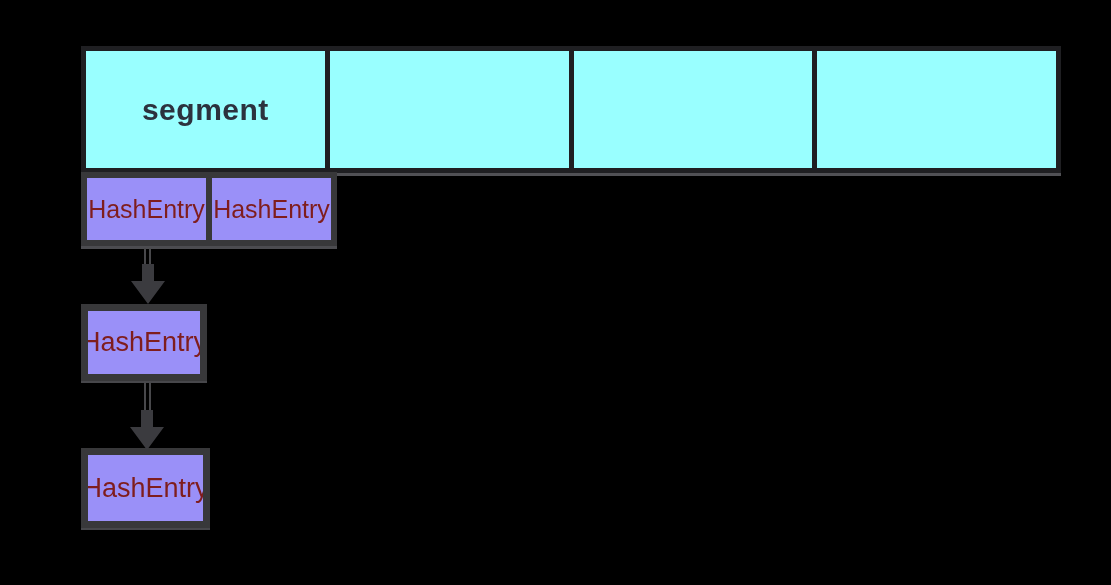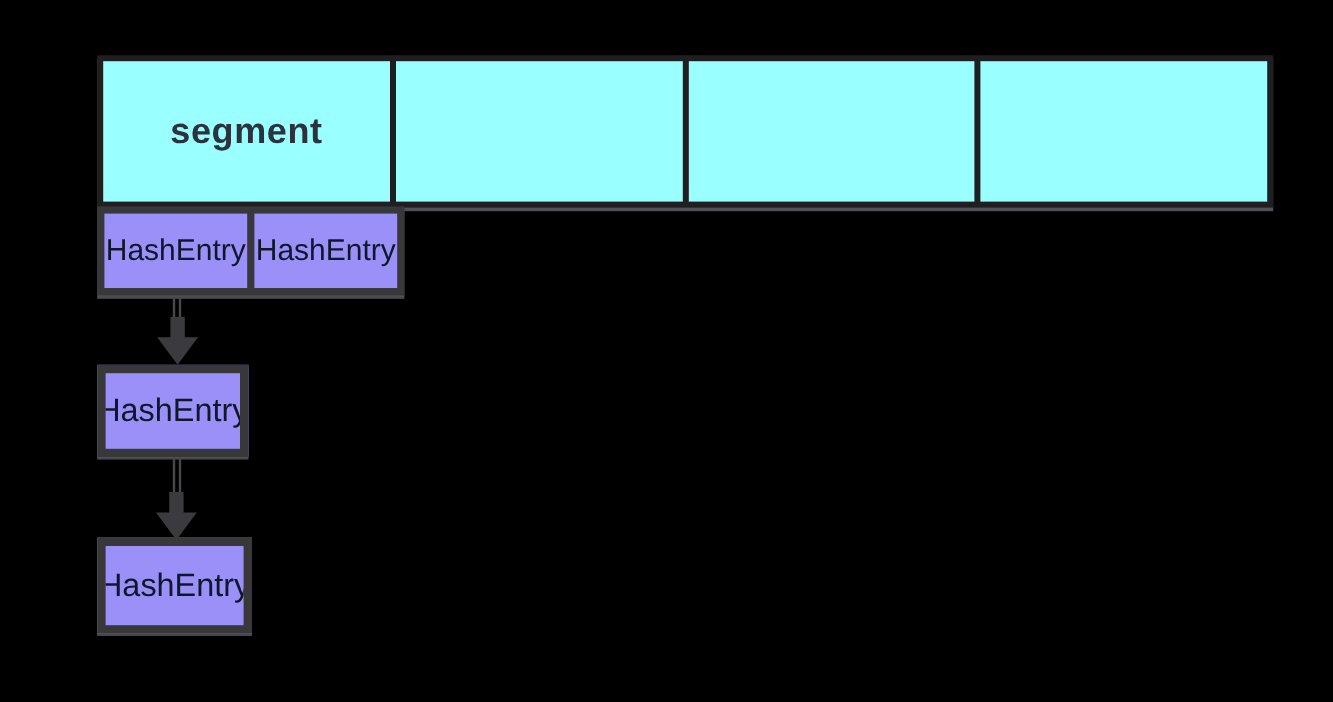--- a/index.html
+++ b/index.html
@@ -66,21 +66,21 @@
     flex: 1 1 0;
     background: #9a90f8;
     display: flex;
     align-items: center;
     justify-content: center;
     overflow: hidden;
   }
   .entry-label {
     font-size: 25px;
     font-weight: 400;
-    color: #0f172a;
+    color: #7f1d1d;
     white-space: nowrap;
   }
 
   
   .chain-node {
     position: absolute;
     box-sizing: border-box;
     border: 7px solid #38383a;
     background: #9a90f8;
     display: flex;

